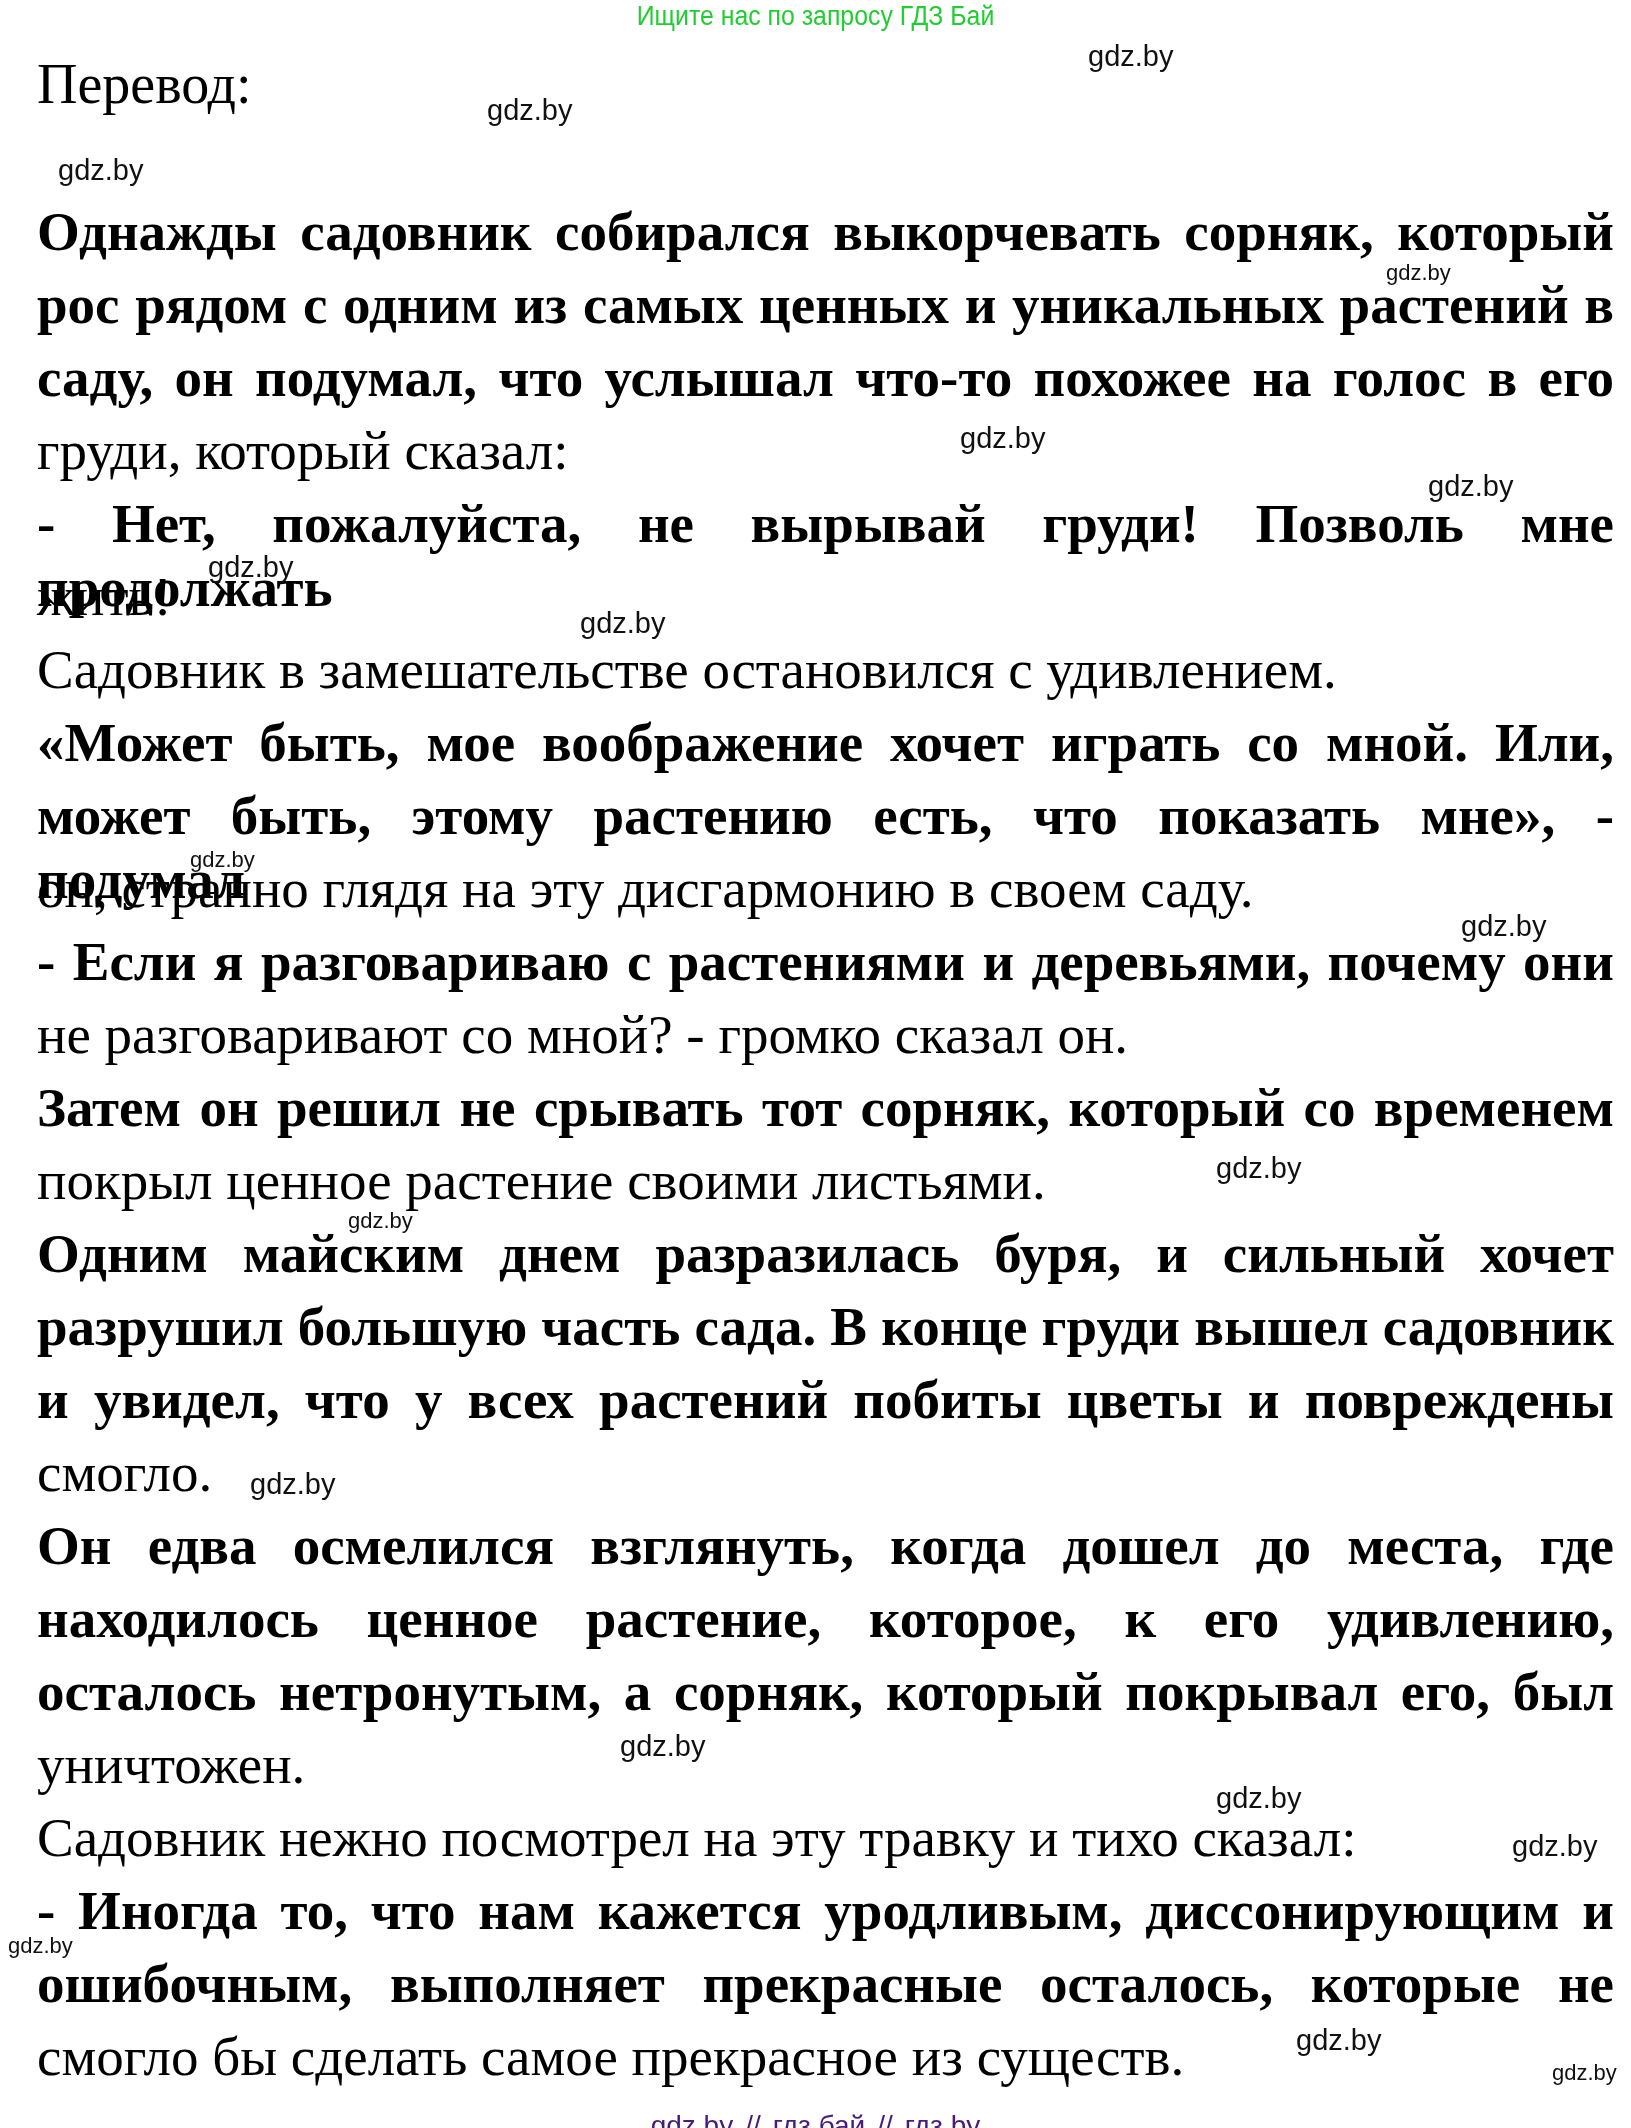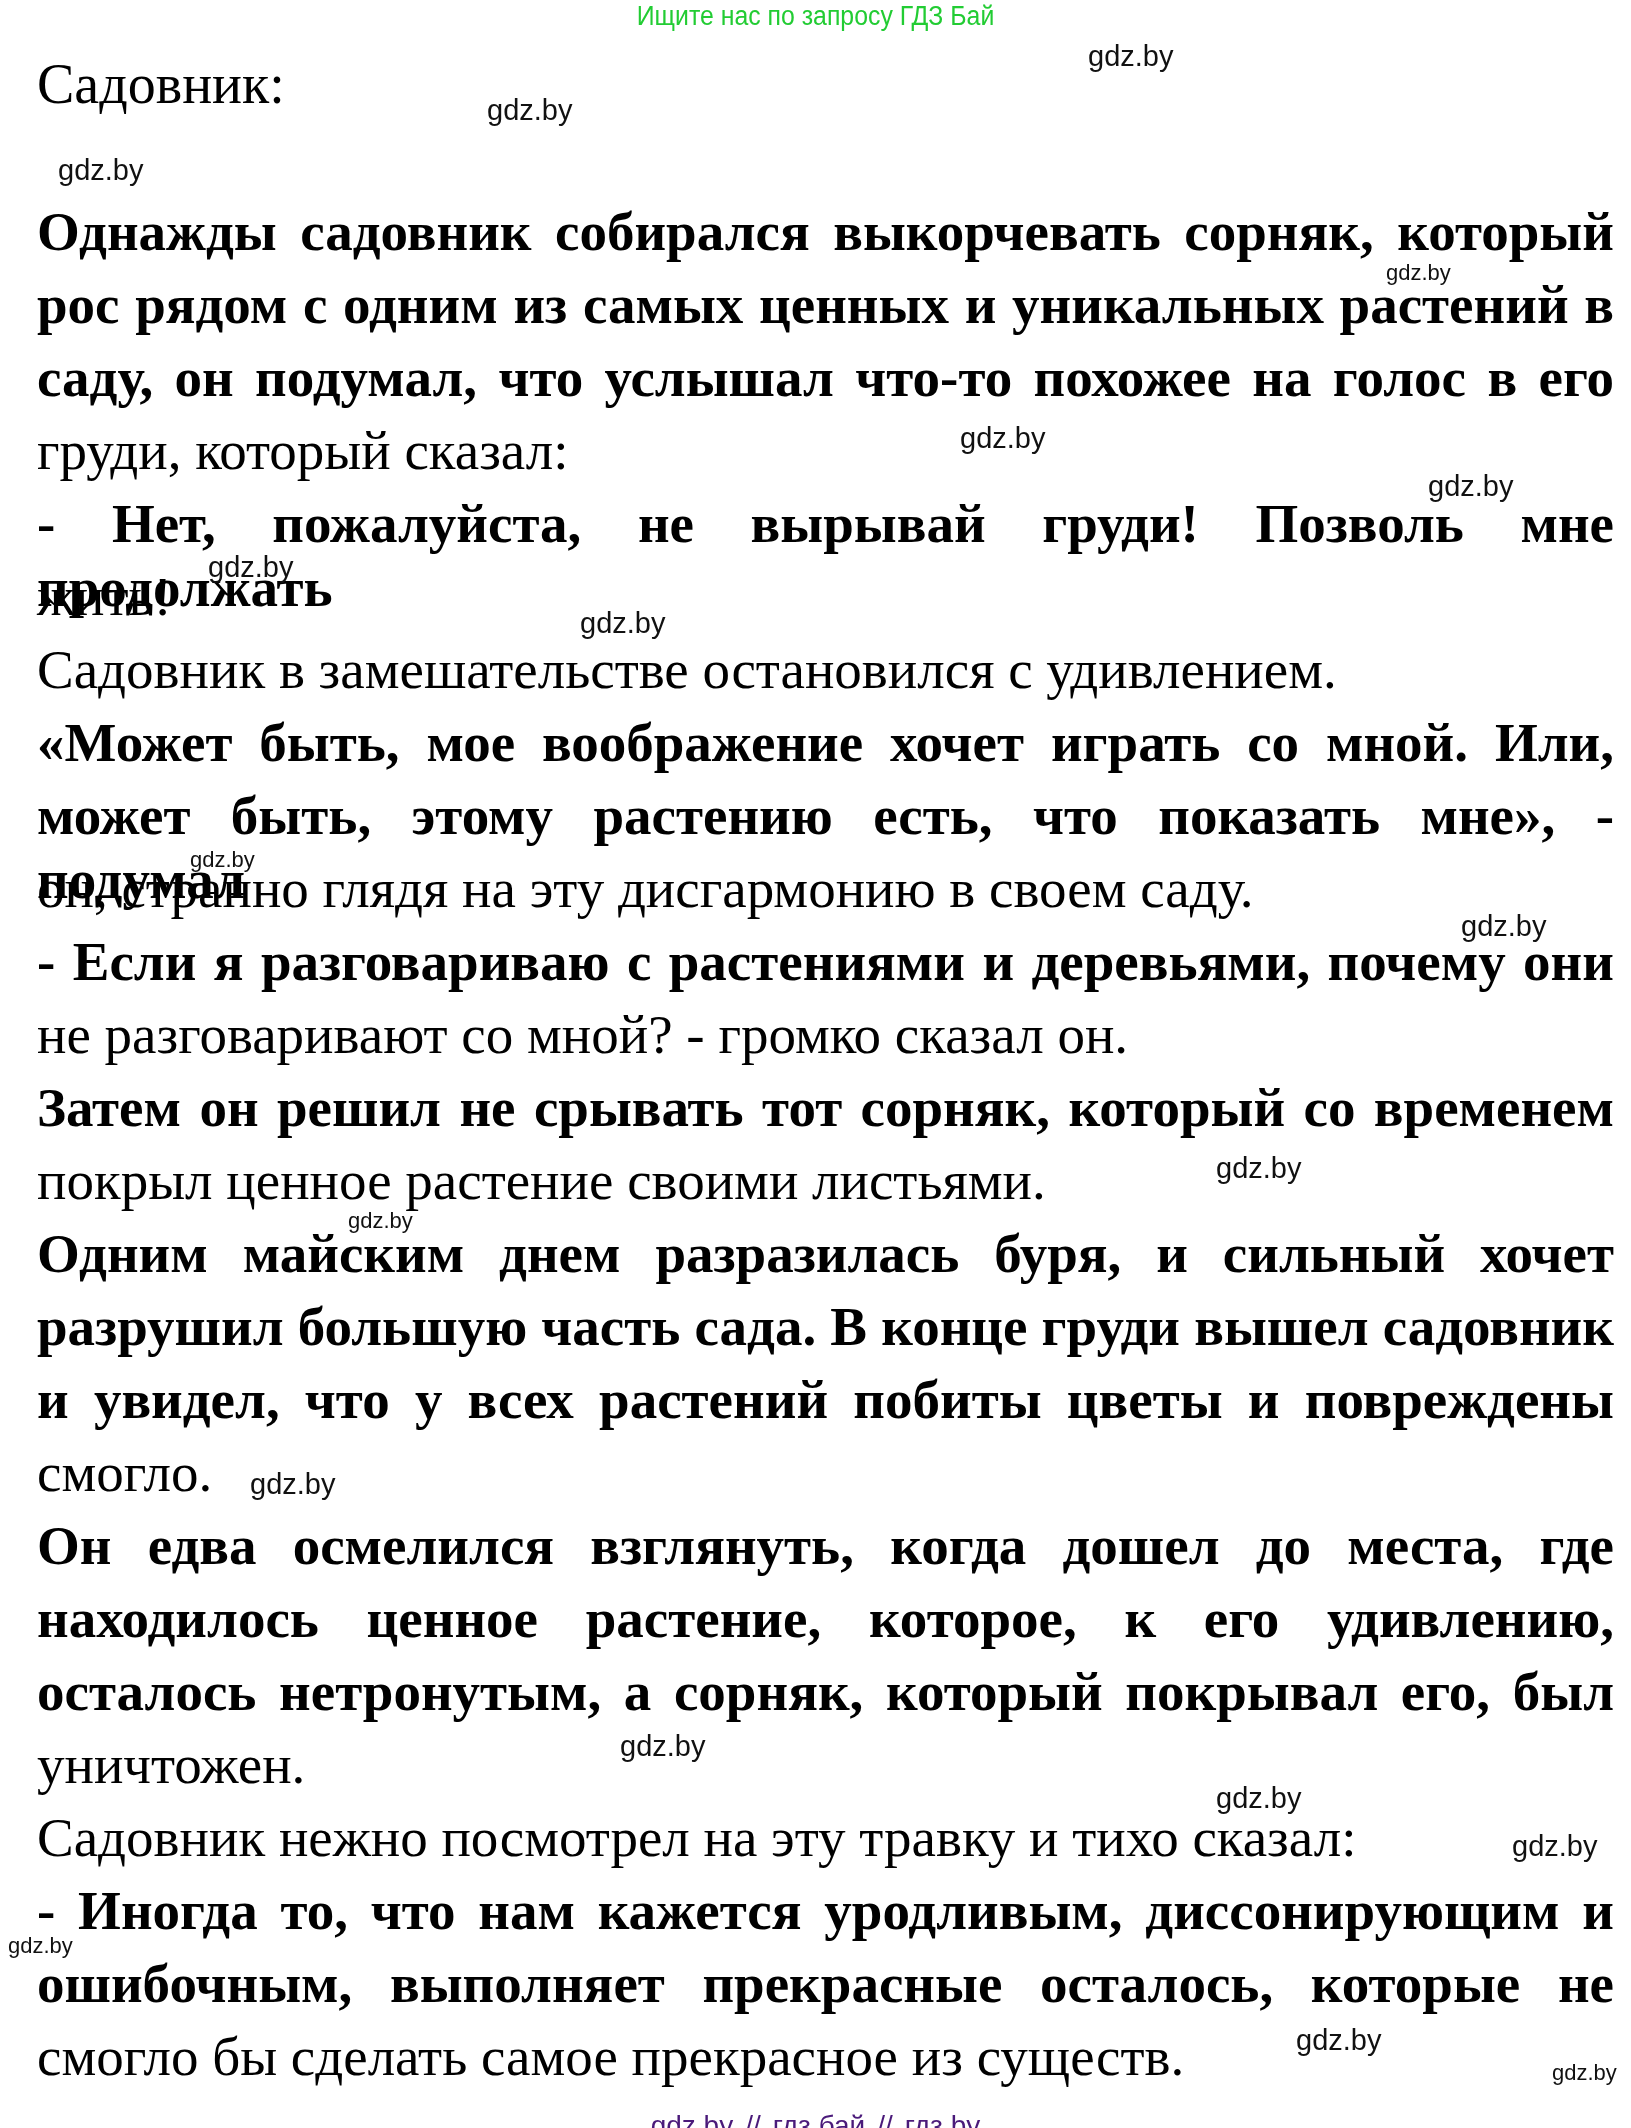--- a/index.html
+++ b/index.html
@@ -31,21 +31,21 @@
     font-family: "Liberation Sans", sans-serif; font-size: 28px; color: #4a1a7a;
     line-height: 32px; white-space: pre;
   }
   .footer span { margin: 0 6px; }
 </style>
 </head>
 <body>
 
 <div class="header-link">Ищите нас по запросу ГДЗ Бай</div>
 
-<div class="title">Садовник:</div>
+<div class="title">Перевод:</div>
 
 <div>
   <div class="line j" style="top:200px">Однажды садовник собирался выкорчевать сорняк, который</div>
   <div class="line j" style="top:273px">рос рядом с одним из самых ценных и уникальных растений в</div>
   <div class="line j" style="top:346px">саду, он подумал, что услышал что-то похожее на голос в его</div>
   <div class="line" style="top:419px">груди, который сказал:</div>
   <div class="line j" style="top:492px">- Нет, пожалуйста, не вырывай груди! Позволь мне продолжать</div>
   <div class="line" style="top:565px">жить!</div>
   <div class="line" style="top:638px">Садовник в замешательстве остановился с удивлением.</div>
   <div class="line j" style="top:711px">«Может быть, мое воображение хочет играть со мной. Или,</div>

